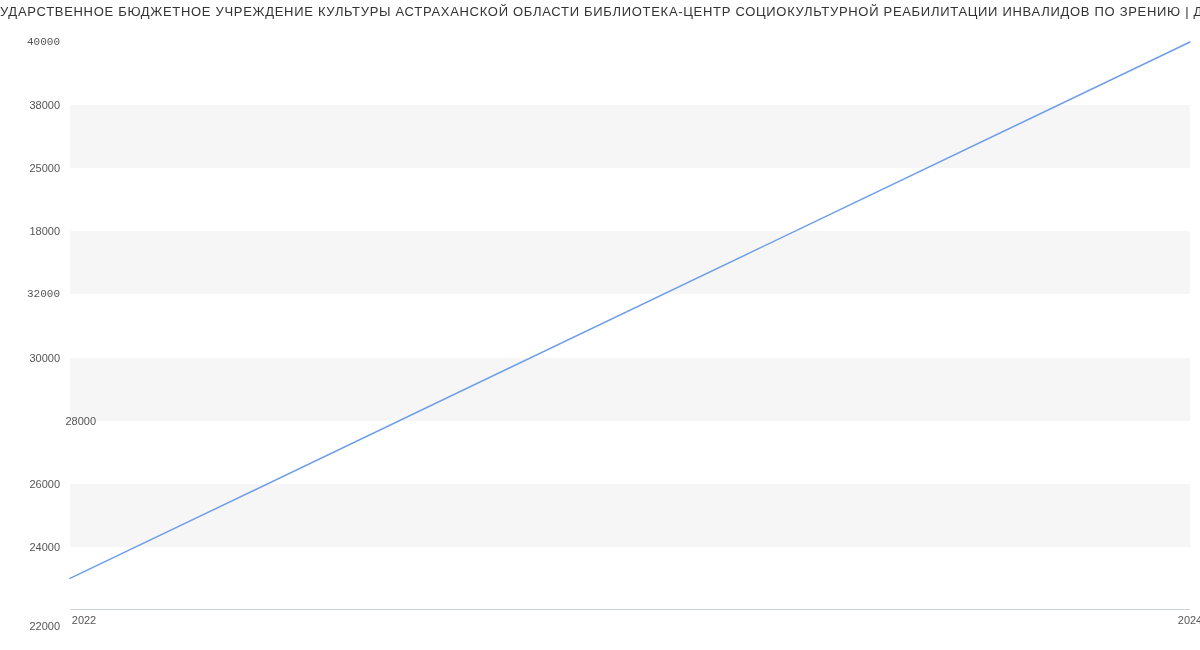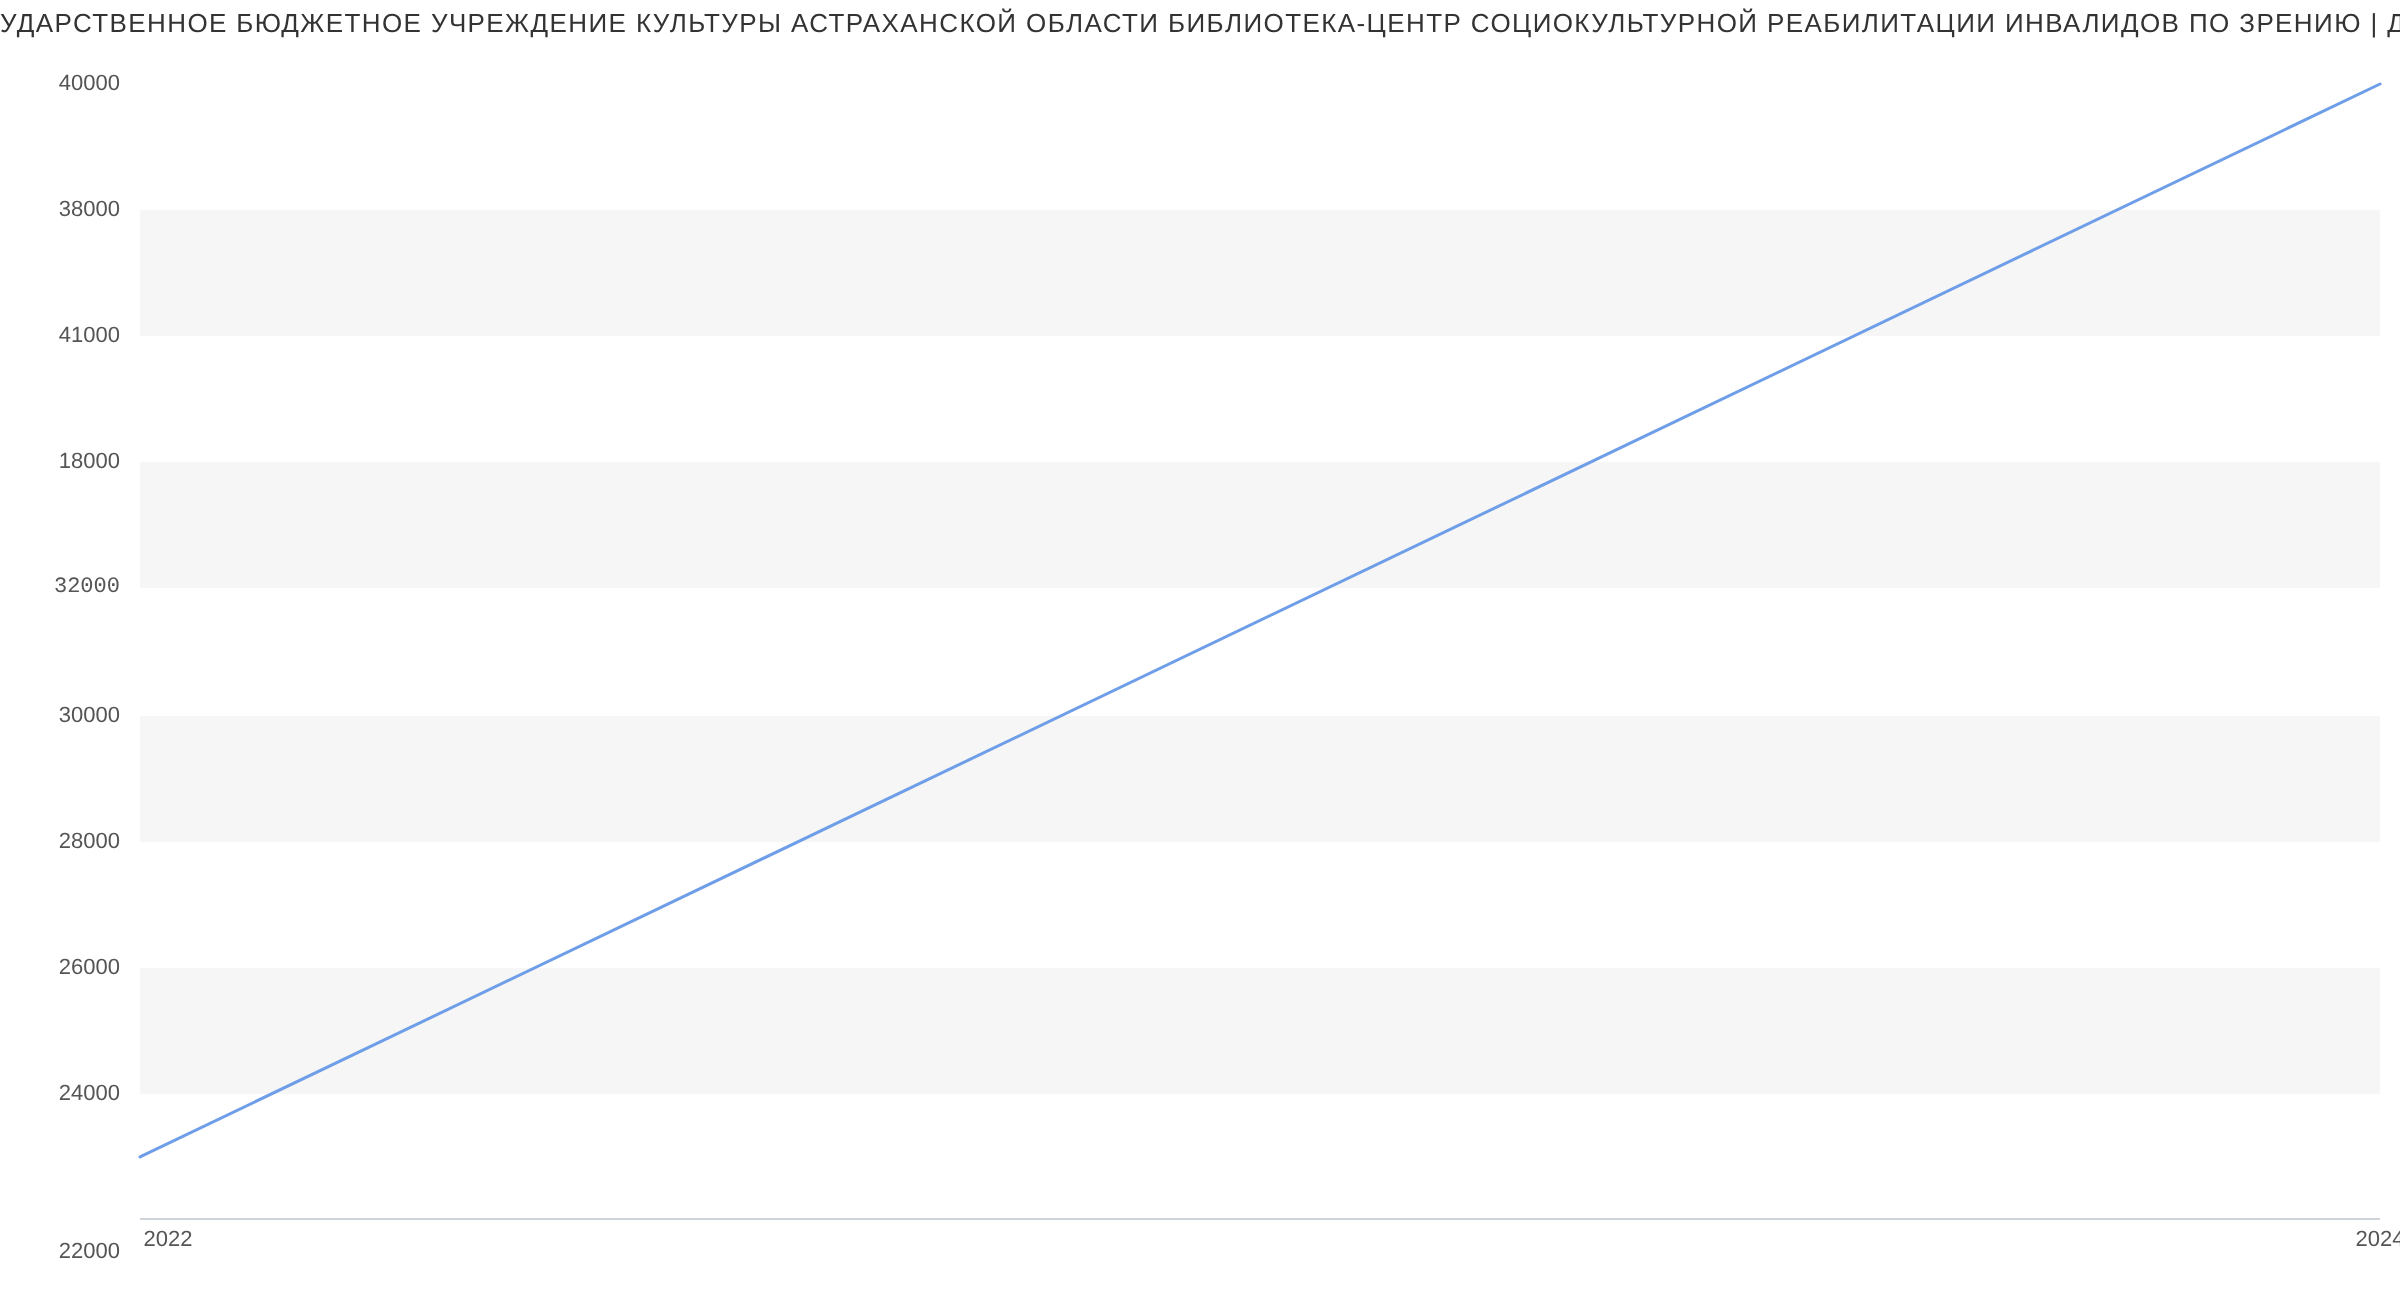--- a/index.html
+++ b/index.html
@@ -81,24 +81,24 @@
   </div>
 
 <svg class="line-layer" id="line-layer" viewBox="0 0 1120 568" preserveAspectRatio="none">
   <path id="series-path" fill="none" stroke-width="1.5" stroke-linejoin="round" stroke-linecap="round" d="M0 536.4444444444445 L1120 0" stroke="#6f9ee8"></path>
 </svg>
 
 <div id="y-axis-labels">
     <div class="y-tick" style="top: 610px; margin-top: 16px;">22000</div>
     <div class="y-tick" style="top: 546.889px;">24000</div>
     <div class="y-tick" style="top: 483.778px;">26000</div>
-    <div class="y-tick" style="top: 420.667px;">28000</div>
+    <div class="y-tick" style="top: 420.667px; padding-left: 36px;">28000</div>
     <div class="y-tick" style="top: 357.556px;">30000</div>
     <div class="y-tick" style="top: 294.444px; font-family: Liberation Mono, monospace;">32000</div>
     <div class="y-tick" style="top: 231.333px;">18000</div>
-    <div class="y-tick" style="top: 168.222px;">41000</div>
+    <div class="y-tick" style="top: 168.222px;">25000</div>
     <div class="y-tick" style="top: 105.111px;">38000</div>
-    <div class="y-tick" style="top: 42px;">40000</div>
+    <div class="y-tick" style="top: 42px; font-family: Liberation Mono, monospace;">40000</div>
   </div>
 <div id="x-axis-labels">
     <div class="x-tick" style="left: 84px;">2022</div>
     <div class="x-tick" style="left: 1190px;">2024</div>
   </div>
 
 </body></html>

